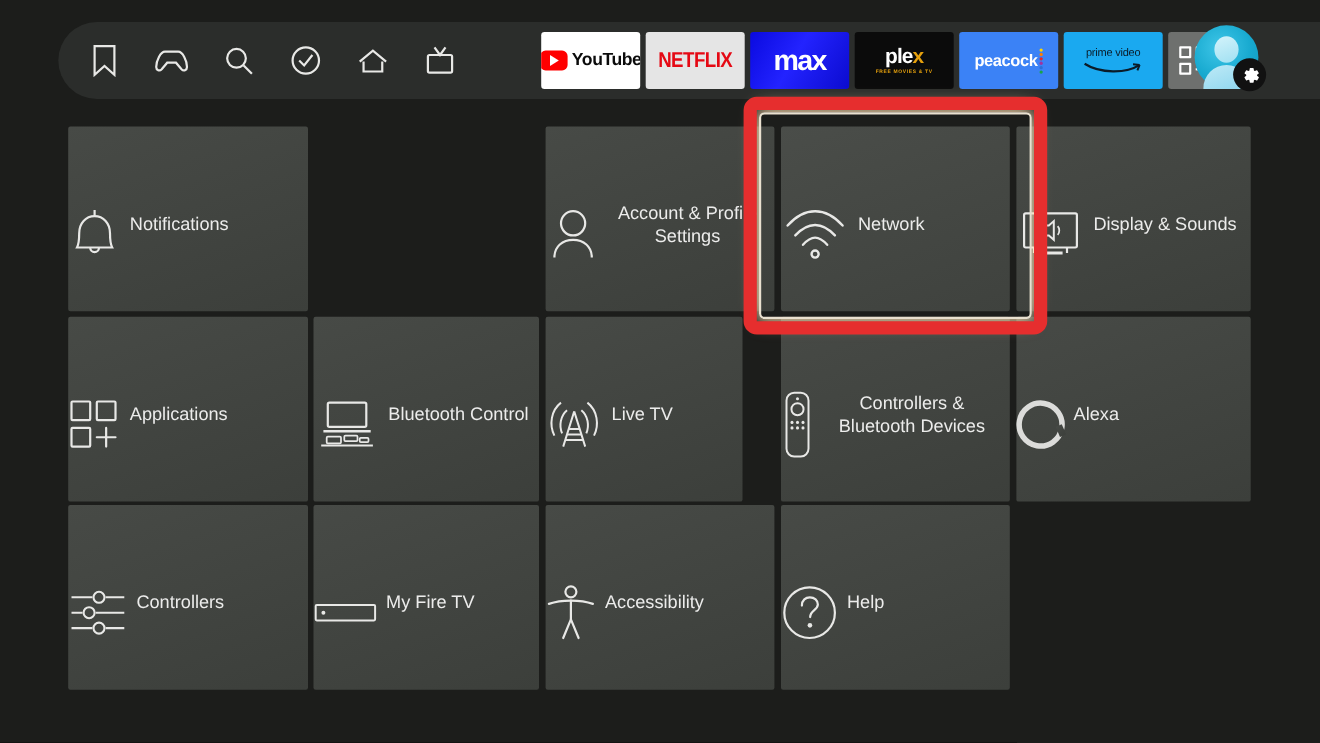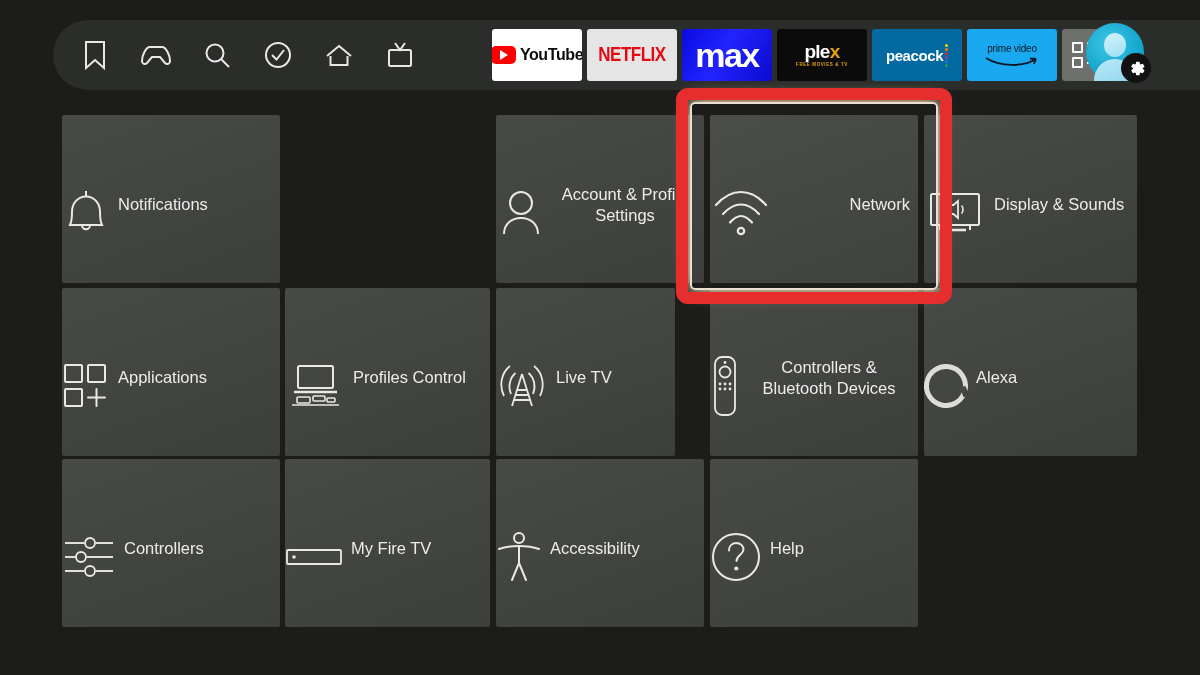--- a/index.html
+++ b/index.html
@@ -51,21 +51,21 @@
     display: flex;
     align-items: center;
     justify-content: center;
     overflow: hidden;
     position: relative;
   }
   .app-yt    { width: 90px; background: #ffffff; }
   .app-nflx  { width: 90px; background: #e5e5e5; }
   .app-max   { width: 90px; background: linear-gradient(120deg,#0a0ae0 0%,#2323ff 45%,#0b0bcf 100%); }
   .app-plex  { width: 90px; background: #0b0b0b; }
-  .app-pcock { width: 90px; background: #0369a1; }
+  .app-pcock { width: 90px; background: #3b82f6; }
   .app-prime { width: 90px; background: #1aa9f0; }
   .app-grid  { width: 46px; height: 52px; background: #6e706e; }
 
   .yt-wrap { display: flex; align-items: center; gap: 4px; }
   .yt-play {
     width: 25px; height: 18px; background: #f00; border-radius: 5px;
     display: flex; align-items: center; justify-content: center;
   }
   .yt-play::after {
     content: ""; width: 0; height: 0;
@@ -76,21 +76,21 @@
   }
   .yt-text { color: #0b0b0b; font-size: 16px; font-weight: bold; letter-spacing: -0.4px; }
 
   .nflx-text {
     color: #e50914; font-size: 17px; font-weight: bold;
     letter-spacing: -0.5px;
     font-family: "Liberation Sans Narrow","Liberation Sans", sans-serif;
     transform: scaleY(1.15);
   }
   .max-text {
-    color: #fff; font-size: 34px; font-weight: bold; letter-spacing: -1.5px;
+    color: #fff; font-size: 26px; font-weight: bold; letter-spacing: -1.5px;
     line-height: 1;
   }
   .plex-wrap { display: flex; flex-direction: column; align-items: center; line-height: 1; }
   .plex-text { font-size: 19px; font-weight: bold; color: #fff; letter-spacing: -0.8px; }
   .plex-text .x { color: #e5a00d; }
   .plex-sub { font-size: 4.5px; color: #e5a00d; letter-spacing: 0.6px; margin-top: 2px; font-weight: bold; }
 
   .pcock-wrap { display: flex; align-items: center; gap: 2px; }
   .pcock-text { color: #fff; font-size: 15px; font-weight: bold; letter-spacing: -0.4px; }
   .pcock-dots { display: flex; flex-direction: column; gap: 1px; }
@@ -339,21 +339,21 @@
   <div class="tile" style="left:496px; top:115px; width:208px; height:168px;">
     <div class="tile-icon">
       <svg width="50" height="52" viewBox="0 0 50 52" fill="none" stroke="#e8e8e6" stroke-width="2">
         <circle cx="25" cy="16" r="11"></circle>
         <path d="M8 47 C8 37 15.5 31 25 31 C34.5 31 42 37 42 47"></path>
       </svg>
     </div>
     <div class="tile-label">Account &amp; Profile Settings</div>
   </div>
 
-  <div class="tile focused" style="left:710px; top:115px; width:208px; height:168px;justify-content:space-between;">
+  <div class="tile focused" style="left:710px; top:115px; width:208px; height:168px;">
     <div class="tile-icon">
       <svg width="62" height="48" viewBox="0 0 62 48" fill="none" stroke="#e8e8e6" stroke-width="2.2" stroke-linecap="round">
         <path d="M6 16 C14 7 22.5 3 31 3 C39.5 3 48 7 56 16"></path>
         <path d="M13 25 C19 18.5 25 15.5 31 15.5 C37 15.5 43 18.5 49 25"></path>
         <path d="M20 33.5 C24 29 27.5 27 31 27 C34.5 27 38 29 42 33.5"></path>
         <circle cx="31" cy="42" r="3.2"></circle>
       </svg>
     </div>
     <div class="tile-label">Network</div>
   </div>
@@ -387,21 +387,21 @@
     <div class="tile-icon">
       <svg width="60" height="48" viewBox="0 0 60 48" fill="none" stroke="#e8e8e6" stroke-width="2">
         <rect x="13" y="4" width="35" height="22" rx="1.5"></rect>
         <path d="M9 30 H52" stroke-width="2.4"></path>
         <rect x="12" y="35" width="13" height="6" rx="1" stroke-width="1.6"></rect>
         <rect x="28" y="34" width="12" height="5" rx="1" stroke-width="1.6"></rect>
         <rect x="42" y="36" width="8" height="4" rx="1" stroke-width="1.6"></rect>
         <path d="M7 43 H54" stroke-width="1.6"></path>
       </svg>
     </div>
-    <div class="tile-label">Profiles Control</div>
+    <div class="tile-label">Bluetooth Control</div>
   </div>
 
   <div class="tile" style="left:496px; top:288px; width:179px; height:168px;">
     <div class="tile-icon">
       <svg width="52" height="52" viewBox="0 0 52 52" fill="none" stroke="#e8e8e6" stroke-width="1.8">
         <path d="M8 36 C3 26 5 13 14 6"></path>
         <path d="M44 36 C49 26 47 13 38 6"></path>
         <path d="M15 34 C12 27 13.5 18 19.5 13"></path>
         <path d="M37 34 C40 27 38.5 18 32.5 13"></path>
         <path d="M26 14 L16 46 M26 14 L36 46"></path>

